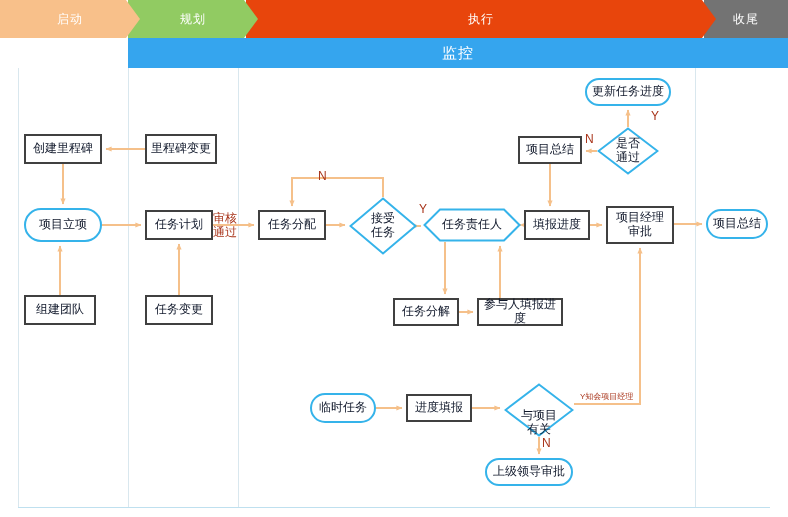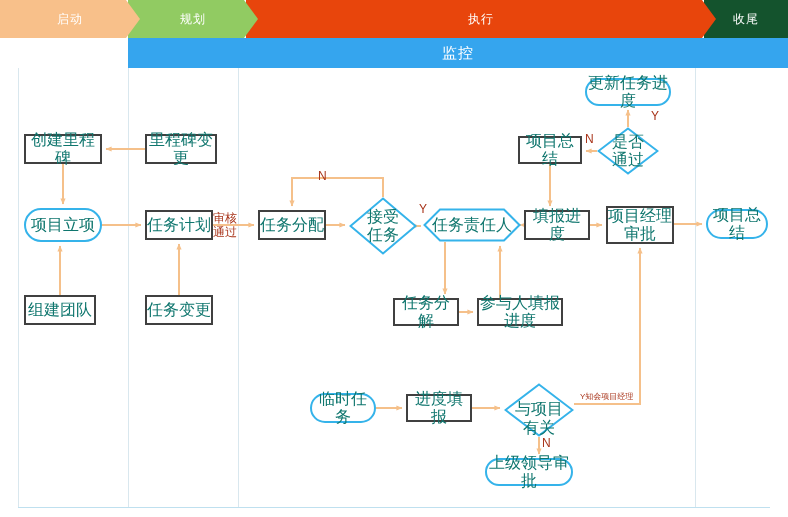--- a/index.html
+++ b/index.html
@@ -20,21 +20,21 @@
       font-size:15px;letter-spacing:1px;}
 
   
   #lane-grid{position:absolute;left:0;top:68px;width:788px;height:440px;}
   .lane-div{position:absolute;top:0;width:1px;height:439px;background:#d9e7ee;}
   .lane-bottom{position:absolute;left:0;bottom:0;height:1px;background:#bfe0ef;}
   .lane-left-edge{position:absolute;left:0;top:0;width:1px;height:439px;background:#d9e7ee;}
 
   
   .node{position:absolute;box-sizing:border-box;display:flex;align-items:center;
-        justify-content:center;text-align:center;color:#0f766e;font-size:16px;
+        justify-content:center;text-align:center;color:#0f172a;font-size:12px;
         line-height:1.15;background:#fff;z-index:5;}
   .node.rect{border:2px solid #404040;}
   .node.round{border:2px solid #35b3ea;border-radius:22px;}
   .node.hex,.node.diamond{border:none;background:transparent;}
   .node .lbl{position:relative;z-index:2;white-space:pre-line;}
   .node svg{position:absolute;left:0;top:0;width:100%;height:100%;z-index:1;}
 
   
   #wires{position:absolute;left:0;top:0;width:788px;height:517px;z-index:3;}
 
@@ -51,21 +51,21 @@
   <div id="phase-banner">
       <div class="phase" style="left: 0px; width: 140px; background: rgb(248, 192, 138); z-index: 10; clip-path: polygon(0px 0px, calc(100% - 14px) 0px, 100% 50%, calc(100% - 14px) 100%, 0px 100%);">
         <span>启动</span>
       </div>
       <div class="phase" style="left: 128px; width: 130px; background: rgb(145, 203, 98); z-index: 9; clip-path: polygon(0px 0px, calc(100% - 14px) 0px, 100% 50%, calc(100% - 14px) 100%, 0px 100%);">
         <span>规划</span>
       </div>
       <div class="phase" style="left: 246px; width: 470px; background: rgb(232, 69, 12); z-index: 8; clip-path: polygon(0px 0px, calc(100% - 14px) 0px, 100% 50%, calc(100% - 14px) 100%, 0px 100%);">
         <span>执行</span>
       </div>
-      <div class="phase" style="left: 704px; width: 84px; background: #14532d; z-index: 7; clip-path: polygon(0px 0px, 100% 0px, 100% 100%, 0px 100%, 0px 100%);">
+      <div class="phase" style="left: 704px; width: 84px; background: #737373; z-index: 7; clip-path: polygon(0px 0px, 100% 0px, 100% 100%, 0px 100%, 0px 100%);">
         <span>收尾</span>
       </div>
     </div>
 
   <div id="monitor-bar">
     <span>监控</span>
   </div>
 
   <div id="lane-grid">
       <div class="lane-left-edge" style="left: 18px;"></div>

